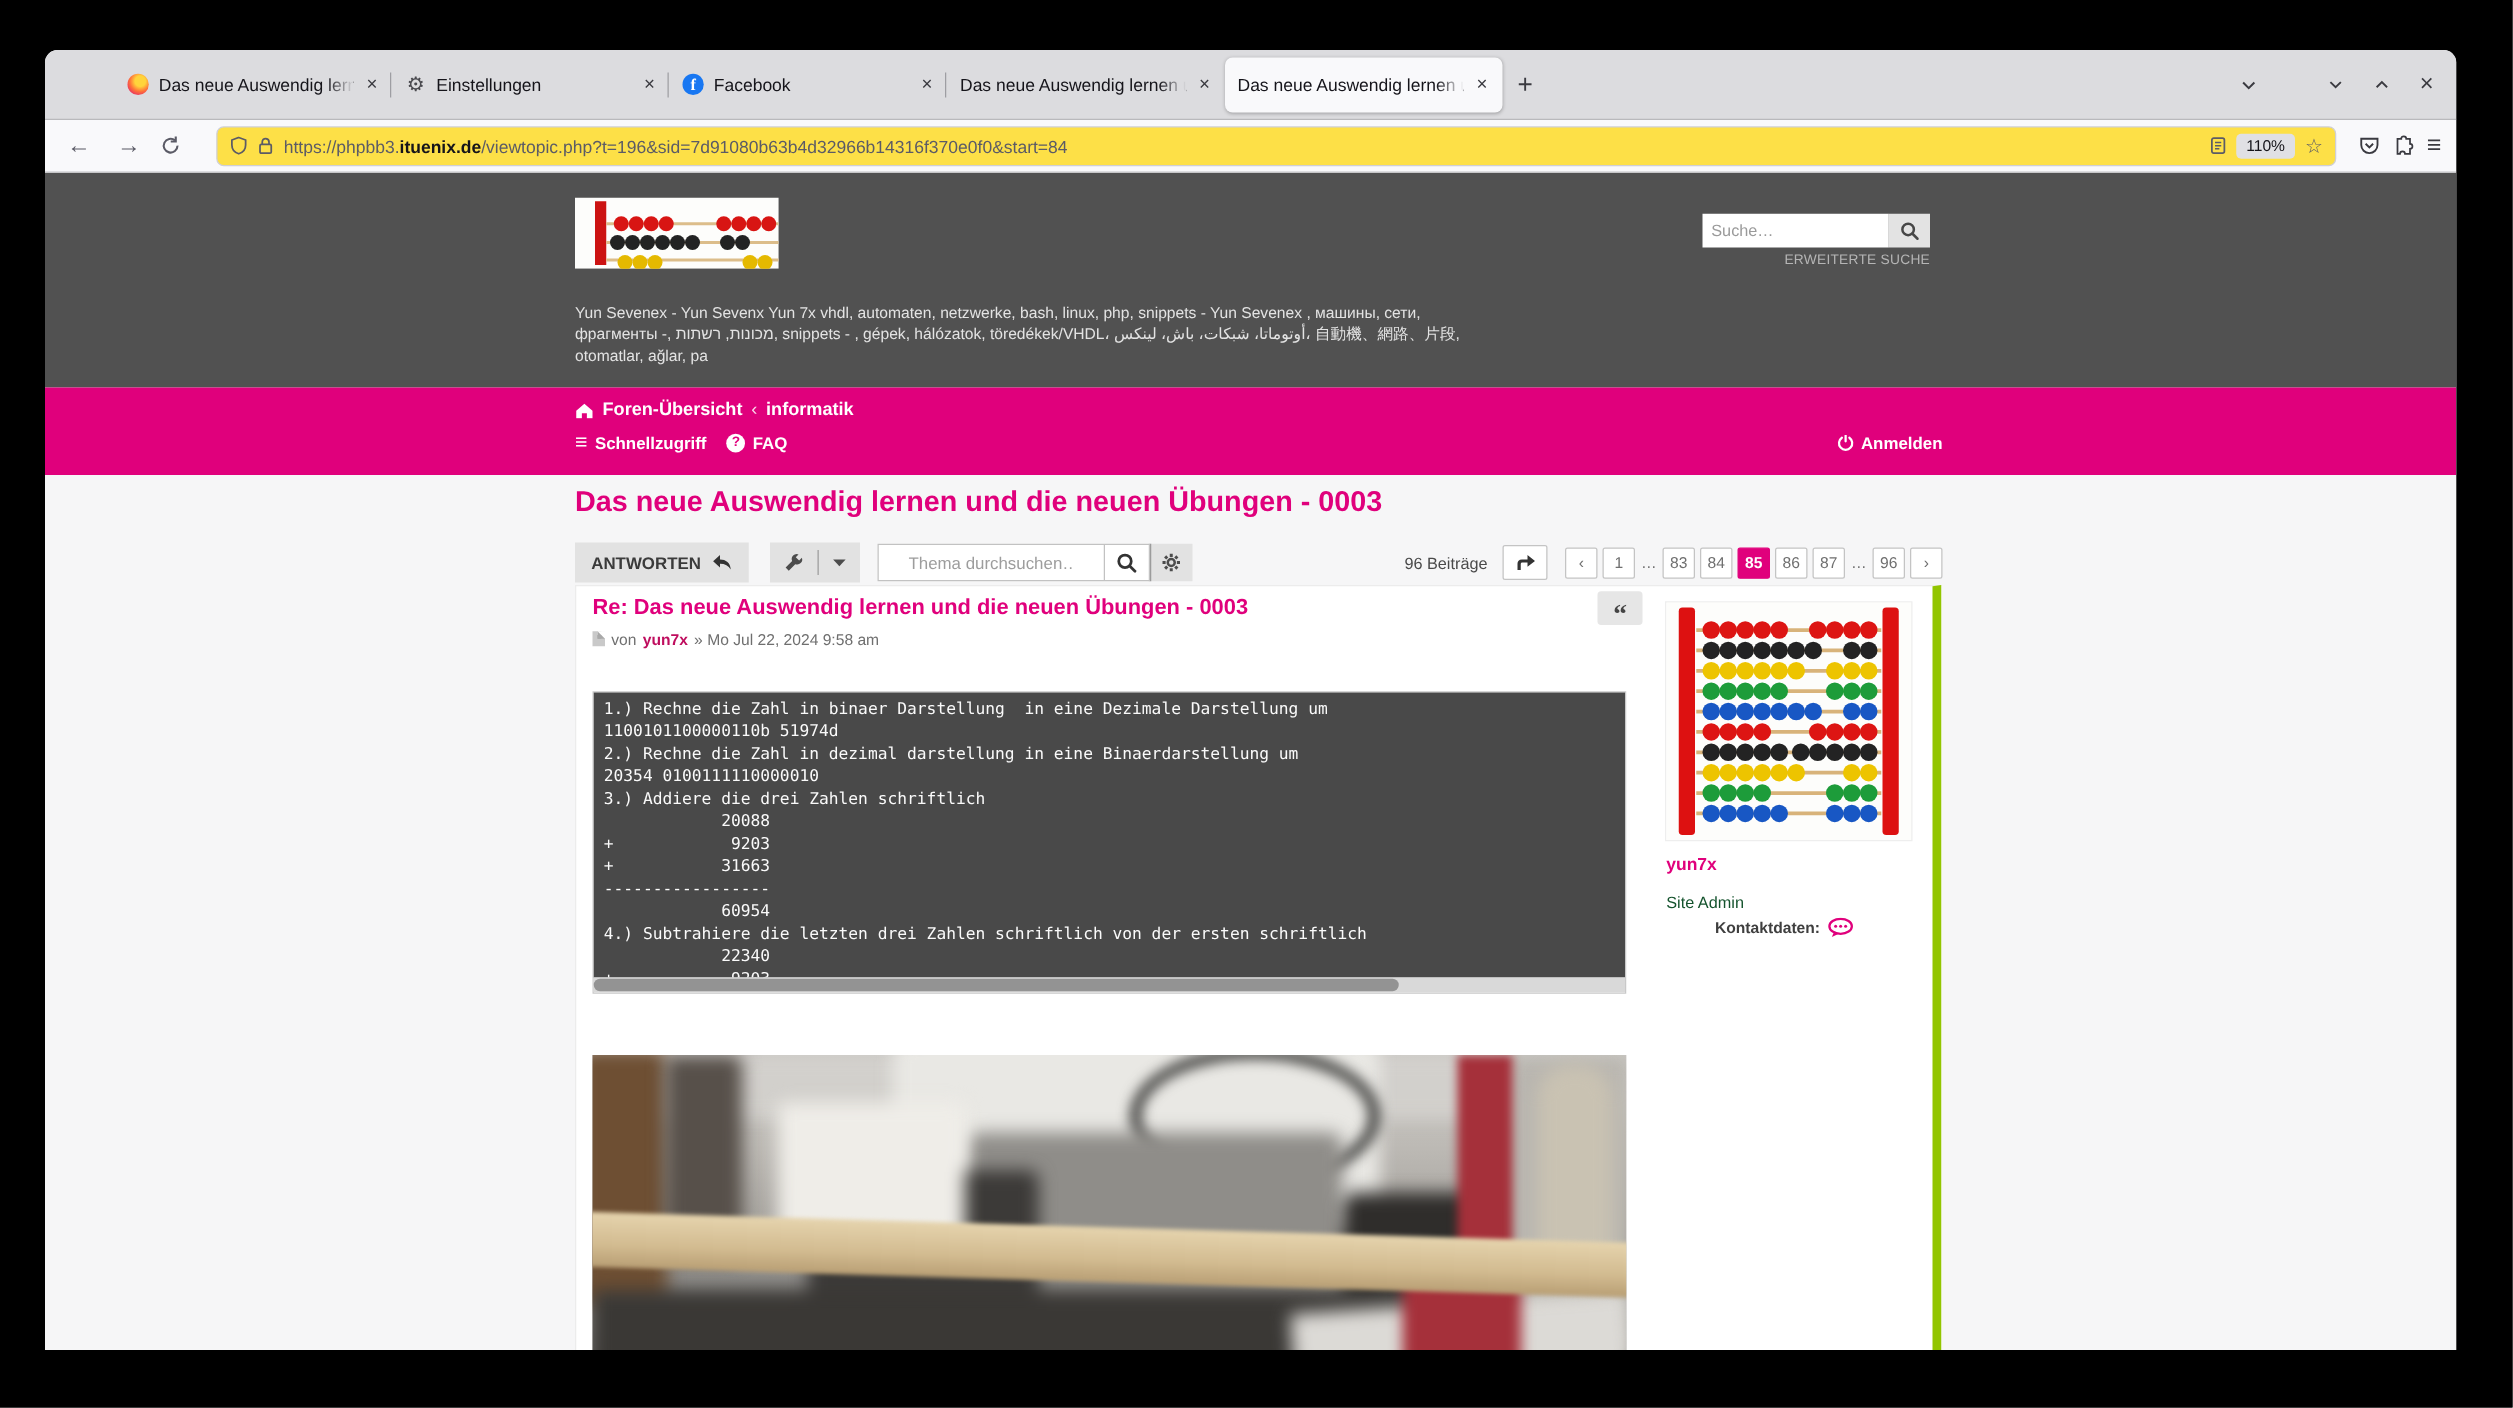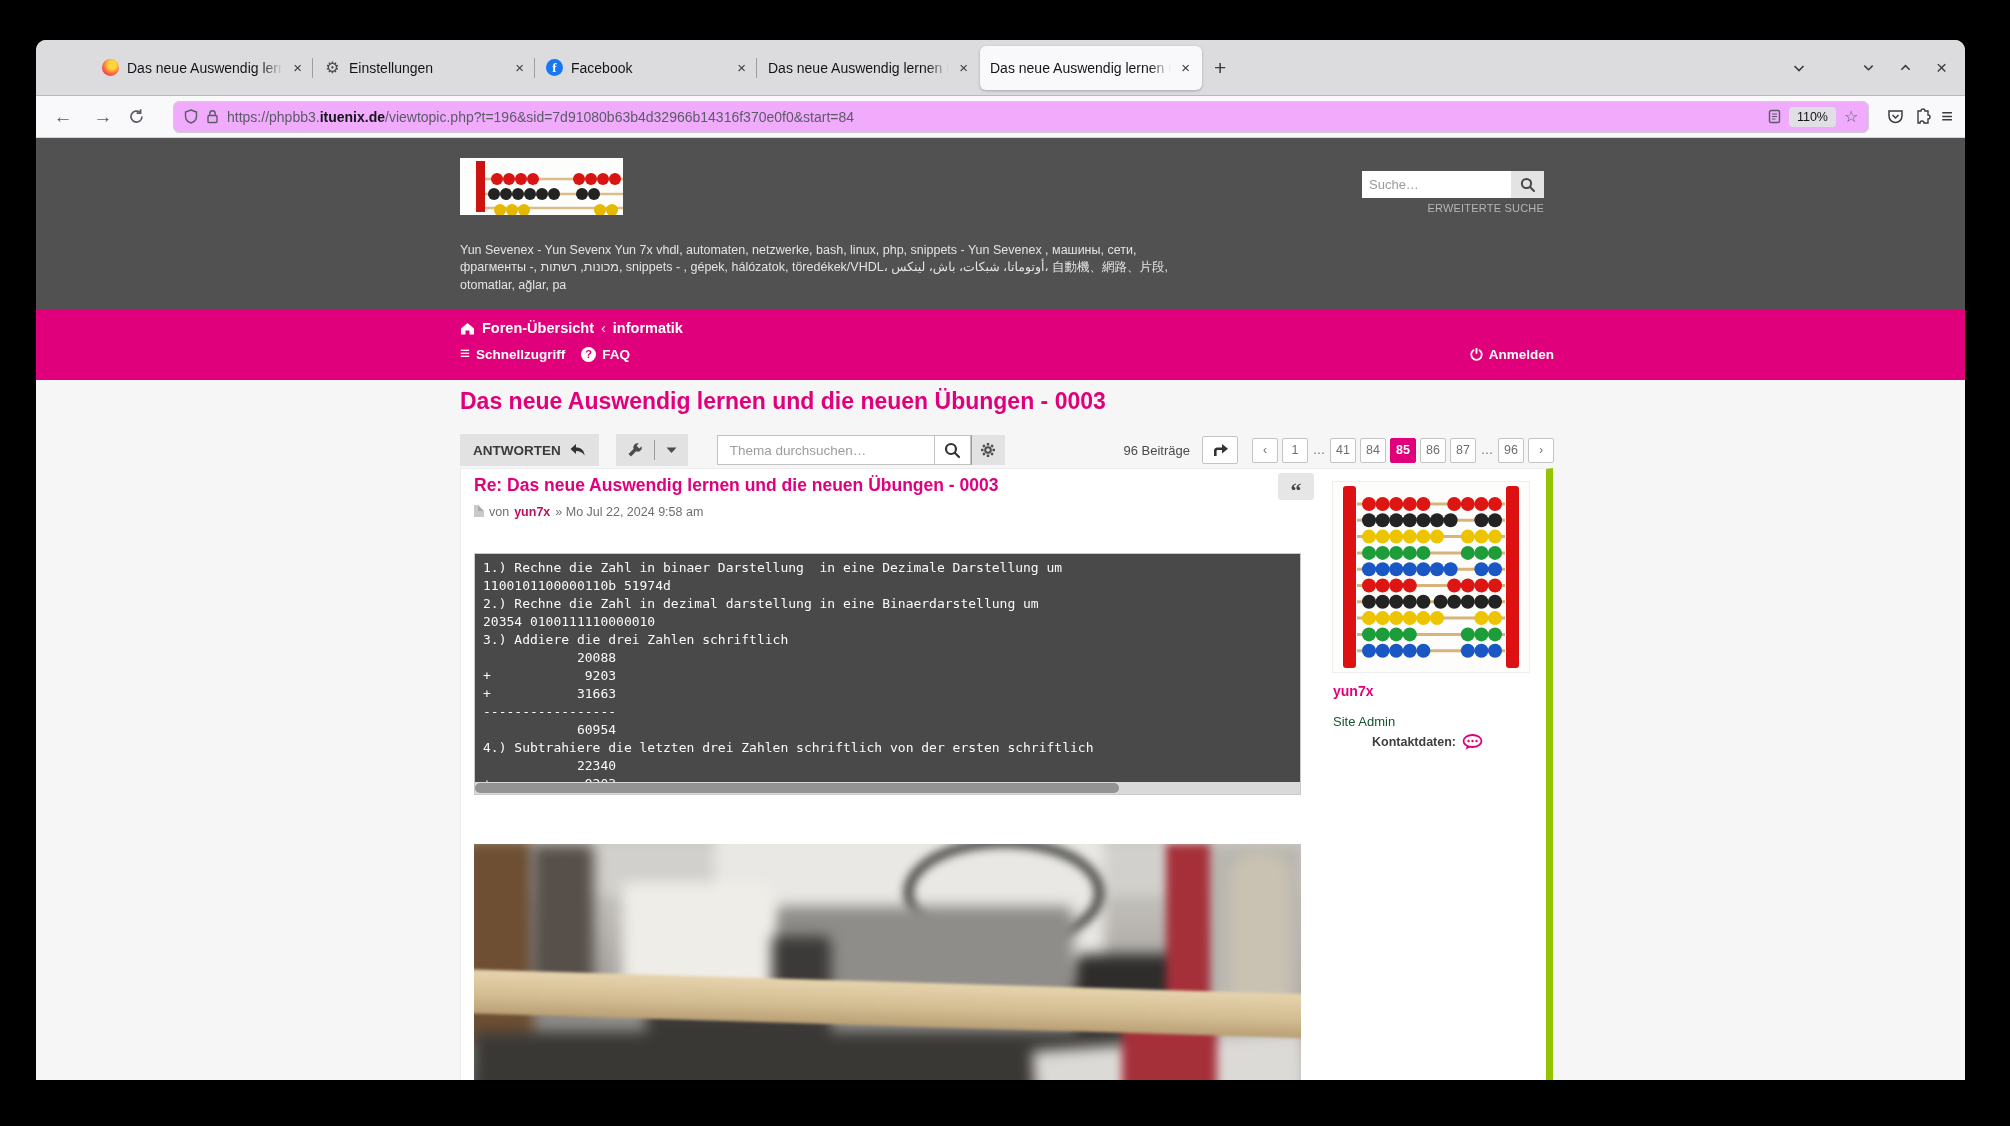--- a/index.html
+++ b/index.html
@@ -29,21 +29,21 @@
   .fav.gear { color:#4a4a4f; font-size:16px; background:transparent; }
   .newtab { font-size:21px; color:#3a3a40; margin-left:12px; }
   .strip-right { margin-left:auto; display:flex; align-items:center; gap:26px; padding-right:8px; }
   .winctl { display:flex; align-items:center; gap:24px; margin-left:30px; }
   .ic { display:inline-flex; align-items:center; justify-content:center; }
 
   
   .toolbar { height:42px; background:#f9f9fb; display:flex; align-items:center;
              padding:0 12px; gap:10px; border-bottom:1px solid #d4d4d8; flex:0 0 auto; }
   .navbtn { font-size:19px; color:#5b5b66; width:30px; text-align:center; }
-  .urlbar { flex:1; height:32px; margin:0 8px 0 18px; background:#f0abfc; border:1px solid #cfcfd4;
+  .urlbar { flex:1; height:32px; margin:0 8px 0 18px; background:#fde047; border:1px solid #cfcfd4;
             border-radius:6px; display:flex; align-items:center; padding:0 10px; gap:8px; }
   .urltext { flex:1; font-size:14px; color:#5b5b66; white-space:nowrap; overflow:hidden; }
   .urltext b { color:#15141a; font-weight:bold; }
   .zoom-pill { background:#e0e0e4; border-radius:4px; font-size:12.5px; color:#15141a; padding:3px 8px; }
   .star { font-size:16px; color:#5b5b66; }
   .menu-ic { font-size:20px; color:#3a3a40; }
 
   
   .viewport { flex:1; background:#f6f6f7; position:relative; overflow:hidden; }
   .container { position:relative; margin-left:424px; width:1094px; }
@@ -74,21 +74,21 @@
 
   
   .topic-title { position:absolute; top:250px; left:424px; font-size:23px; font-weight:bold; color:#e0007c; }
   .topic-toolbar { position:absolute; top:296px; left:424px; width:1094px; height:32px;
                    display:flex; align-items:center; }
   .btn-gray { background:#e2e2e2; height:32px; display:flex; align-items:center; gap:8px;
               padding:0 13px; color:#3b3b3b; font-weight:bold; font-size:13.5px; }
   .tool-group { display:flex; align-items:center; background:#e2e2e2; height:32px; margin-left:17px; }
   .tool-seg { padding:0 11px; height:32px; display:flex; align-items:center; }
   .tool-div { width:1px; height:20px; background:#9c9c9c; }
-  .tsearch { margin-left:29px; height:30px; width:218px; border:1px solid #c2c2c2; padding:0 12px;
+  .tsearch { margin-left:14px; height:30px; width:182px; border:1px solid #c2c2c2; padding:0 24px;
              font-size:13.5px; font-family:inherit; color:#444; background:#fff; }
   .tsearch::placeholder { color:#9d9d9d; }
   .tsearch-btn { height:30px; width:36px; background:#fff; border:1px solid #c2c2c2; border-left:0;
                  display:flex; align-items:center; justify-content:center; }
   .tgear { height:30px; width:34px; display:flex; align-items:center; justify-content:center;
            border-left:1px solid #9c9c9c; background:#e2e2e2; }
   .pag-zone { margin-left:auto; display:flex; align-items:center; }
   .posts-count { font-size:13px; color:#4a4a4a; margin-right:12px; }
   .jump-btn { width:36px; height:28px; background:#fff; border:1px solid #c4c4c4; border-radius:2px;
               display:flex; align-items:center; justify-content:center; margin-right:10px; }
@@ -373,21 +373,21 @@
       <div class="pag-zone">
         <span class="posts-count">96 Beiträge</span>
         <span class="jump-btn">
           <svg width="17" height="14" viewBox="0 0 17 14">
               <path d="M2 13 V8 C2 5.8 3.2 4.5 5.5 4.5 H10 V1 L16 5.7 L10 10.4 V7 H6 C5 7 4.6 7.4 4.6 8.4 V13 Z" fill="#333"></path>
             </svg>
         </span>
         <span class="pg">‹</span>
         <span class="pg">1</span>
         <span class="pg gap">…</span>
-        <span class="pg">41</span>
+        <span class="pg">83</span>
         <span class="pg">84</span>
         <span class="pg active">85</span>
         <span class="pg">86</span>
         <span class="pg">87</span>
         <span class="pg gap">…</span>
         <span class="pg">96</span>
         <span class="pg">›</span>
       </div>
     </div>
 

